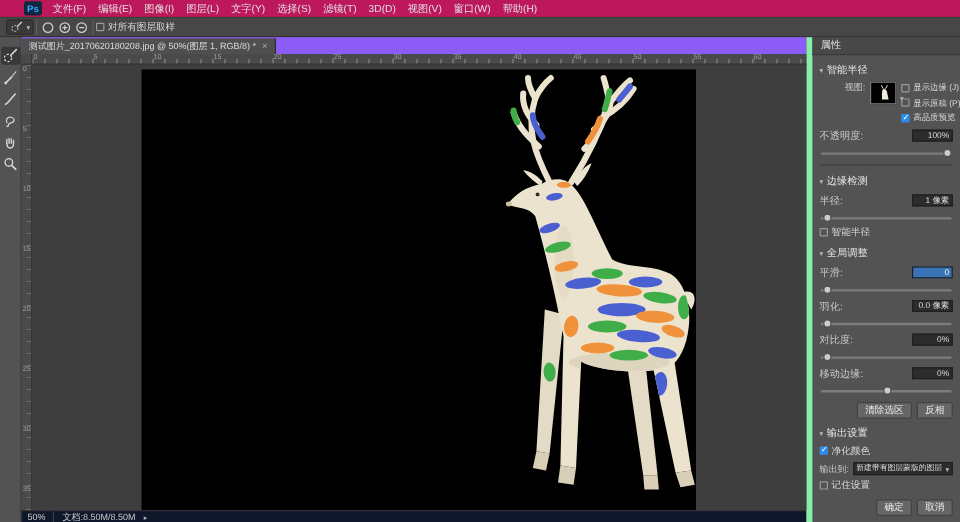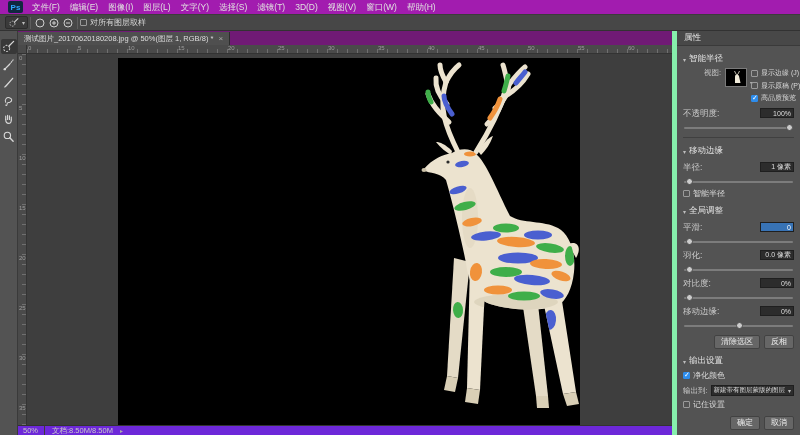--- a/index.html
+++ b/index.html
@@ -1,21 +1,21 @@
 <!DOCTYPE html>
 <html><head>
 <meta charset="utf-8">
 <style>
   * { box-sizing: border-box; }
   html,body { margin:0; padding:0; width:800px; height:435px; overflow:hidden;
     background:#535353; font-family:"Liberation Sans", sans-serif; -webkit-user-select:none; user-select:none; }
 
   
-  .menubar { height:15px; background:#a21caf; border-bottom:1px solid #3c3c3c;
-    display:flex; align-items:center; padding:0 8px; }
+  .menubar { height:15px; background:#be185d; border-bottom:1px solid #3c3c3c;
+    display:flex; align-items:center; padding:0 20px; }
   .ps-logo { width:15px; height:12px; background:#10283f; color:#31a8ff; font-size:8px; font-weight:bold;
     display:flex; align-items:center; justify-content:center; border-radius:2px; margin-right:4px; }
   .menu-item { font-size:8.5px; color:#e0e0e0; padding:0 5px; line-height:14px; white-space:nowrap; }
 
   
   .optionsbar { height:16px; background:#474747; border-bottom:1px solid #323232;
     display:flex; align-items:center; padding:0 5px; gap:0; }
   .tool-chip { height:13px; background:#3a3a3a; border:1px solid #2c2c2c; border-radius:2px;
     display:flex; align-items:center; padding:0 2px; gap:2px; }
   .mini-arrow { font-size:6px; color:#bbb; }
@@ -31,41 +31,41 @@
   
   .main { display:flex; height:404px; }
 
   .toolcol { width:18px; background:#535353; border-right:1px solid #3a3a3a;
     display:flex; flex-direction:column; align-items:center; padding-top:8px; gap:3px; }
   .tool { width:16px; height:15px; display:flex; align-items:center; justify-content:center; border-radius:2px; }
   .tool.active { background:#383838; }
 
   .docarea { flex:1; display:flex; flex-direction:column; min-width:0; }
 
-  .tabstrip { height:14px; background:#701a75; display:flex; align-items:flex-end; }
+  .tabstrip { height:14px; background:#8b5cf6; display:flex; align-items:flex-end; }
   .tab { height:13px; background:#4f4f4f; display:flex; align-items:center; padding:0 6px; gap:5px;
     font-size:7.5px; color:#dddddd; border-right:1px solid #2c2c2c; white-space:nowrap; }
   .tab-close { color:#aaaaaa; font-size:8px; line-height:8px; }
 
   .rulerrow { display:flex; height:9px; }
   .corner { width:9px; height:9px; background:#4a4a4a; border-right:1px solid #333; border-bottom:1px solid #333; }
   .hruler { flex:1; position:relative; background:#4a4a4a; border-bottom:1px solid #333;
     background-image:repeating-linear-gradient(to right,#6f6f6f 0 1px,transparent 1px 10px);
     background-size:100% 4px; background-position:left bottom; background-repeat:no-repeat; overflow:hidden; }
   .hruler span { position:absolute; top:0; font-size:6px; color:#9d9d9d; line-height:6px; }
   .canvasrow { flex:1; display:flex; min-height:0; }
   .vruler { width:9px; position:relative; background:#4a4a4a; border-right:1px solid #333;
     background-image:repeating-linear-gradient(to bottom,#6f6f6f 0 1px,transparent 1px 10px);
     background-size:4px 100%; background-position:right top; background-repeat:no-repeat; overflow:hidden; }
   .vruler span { position:absolute; left:1px; font-size:6px; color:#9d9d9d; line-height:6px; }
 
   .canvas { flex:1; position:relative; background:#3e3e3e; overflow:hidden; }
   .image { position:absolute; left:91px; top:4px; width:462px; height:367px; background:#000; }
 
-  .statusbar { height:10px; background:#6d28d9; border-top:1px solid #333;
+  .statusbar { height:10px; background:#0f172a; border-top:1px solid #333;
     display:flex; align-items:center; font-size:7.5px; color:#c8c8c8; padding:0 5px; gap:7px; }
   .zoombox { padding-right:6px; border-right:1px solid #3c3c3c; }
   .status-arrow { font-size:6px; color:#aaa; }
 
   
   .rightpanel { width:128px; background:#535353; border-left:5px solid #86efac;
     display:flex; flex-direction:column; font-size:8.5px; color:#d6d6d6; }
   .panel-header { height:15px; flex:none; display:flex; align-items:center; padding:0 7px;
     background:#484848; border-bottom:1px solid #3a3a3a; color:#e3e3e3; }
   .panel-body { flex:1; padding:4px 6px 2px 6px; display:flex; flex-direction:column; gap:3px; overflow:hidden; }
@@ -377,21 +377,21 @@
         </div>
         <div class="slider">
           <div class="track"></div>
           <div class="thumbd" style="left:calc(96% - 3px)"></div>
         </div>
 
         <hr class="divider">
 
         <div class="section-h">
           <span class="tri">▾</span>
-          <span>移动边缘</span>
+          <span>边缘检测</span>
         </div>
         <div class="frow">
           <span class="flabel">半径:</span>
           <span class="fval">1 像素</span>
         </div>
         <div class="slider">
           <div class="track"></div>
           <div class="thumbd" style="left:2%"></div>
         </div>
         <label class="checkrow">

